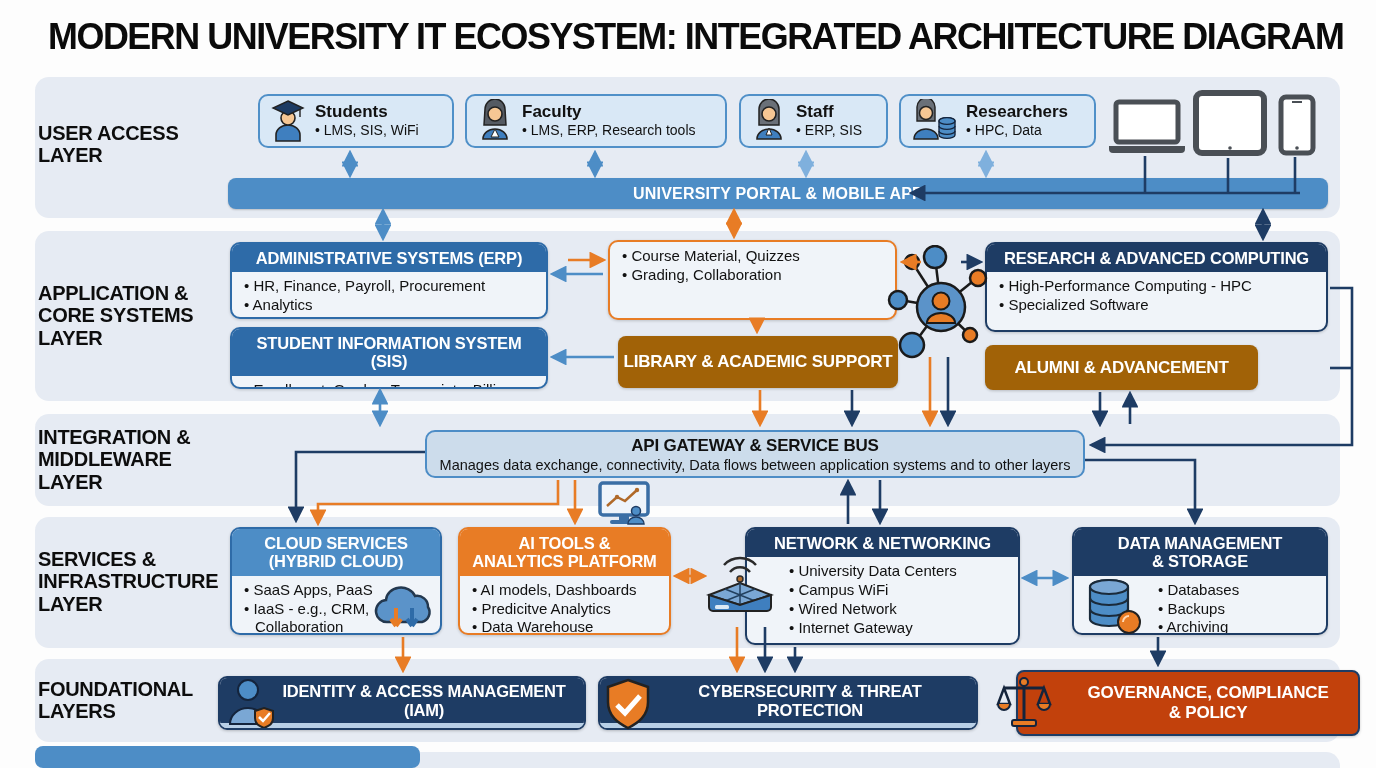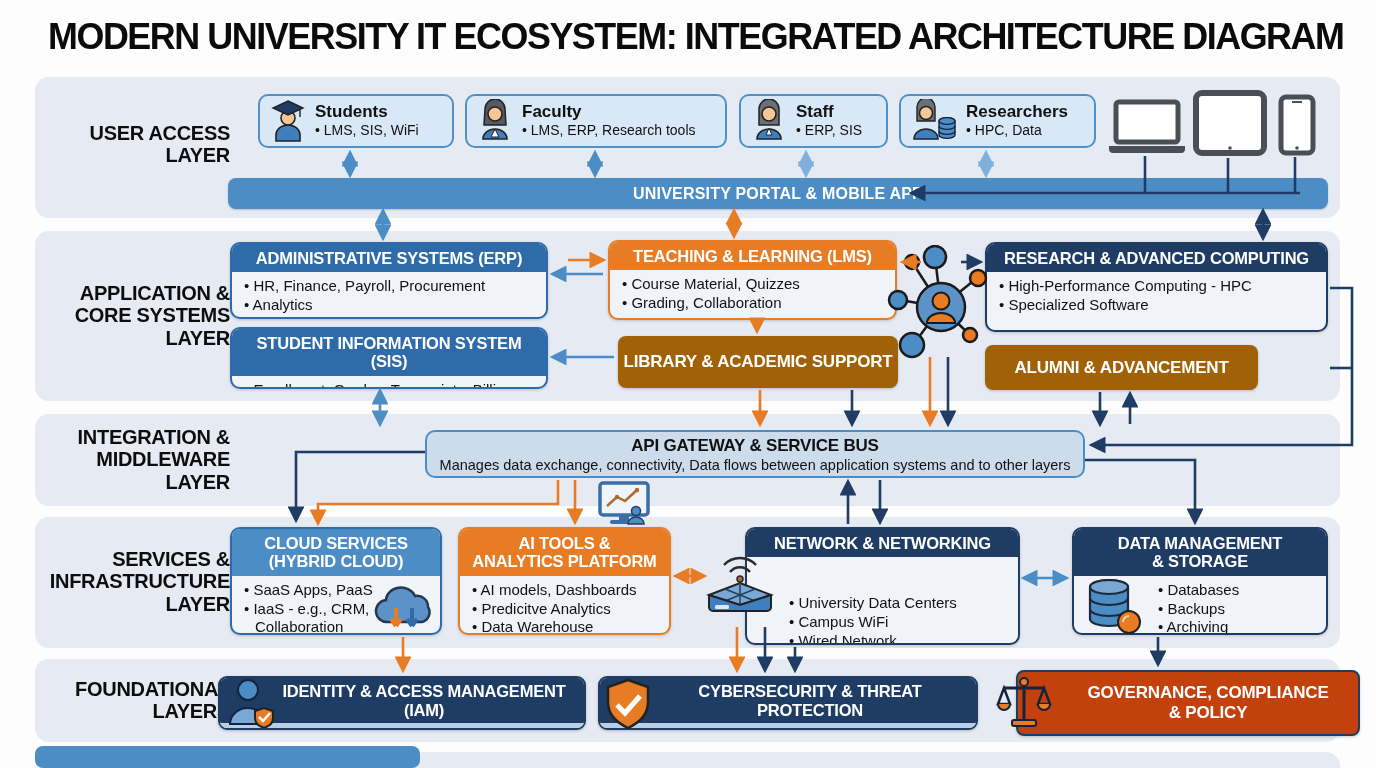--- a/index.html
+++ b/index.html
@@ -7,21 +7,21 @@
     width:1376px;height:768px;position:relative;overflow:hidden;
     background:#fdfdfd;font-family:"Liberation Sans",sans-serif;color:#111;
   }
   .title{
     position:absolute;left:48px;top:16px;width:1300px;
     font-size:37px;font-weight:800;letter-spacing:-1.5px;color:#0b0b0b;
     transform:scaleX(.97);transform-origin:left center;white-space:nowrap;
   }
   .band{position:absolute;left:35px;width:1305px;background:#e6ebf3;border-radius:14px;}
   .layer-label{
-    position:absolute;left:38px;width:192px;text-align:right;
+    position:absolute;left:38px;width:192px;text-align:left;
     font-weight:700;font-size:20px;line-height:1.12;color:#0d0d0d;
     white-space:pre-line;letter-spacing:-.3px;
   }
   .ml{white-space:pre-line;}
   
   .card{
     position:absolute;height:54px;background:#d9e8f6;border:2px solid #5090c8;
     border-radius:10px;display:flex;align-items:center;gap:9px;padding:0 10px;box-sizing:border-box;
   }
   .card .txt{display:flex;flex-direction:column;line-height:1.15;}
@@ -180,21 +180,20 @@
 </div>
 
 <div class="box b-blue z2" style="left:230px;top:327px;width:318px;height:62px;">
   <div class="hd">STUDENT INFORMATION SYSTEM (SIS)</div>
   <div class="bd">
     <div class="bl">Enrollment, Grades, Transcripts, Billing</div>
   </div>
 </div>
 
 <div class="box b-orange z2" style="left:608px;top:240px;width:289px;height:80px;">
-  <div class="hd">TEACHING &amp; LEARNING (LMS)</div>
   <div class="bd">
     <div class="bl">Course Material, Quizzes</div>
     <div class="bl">Grading, Collaboration</div>
   </div>
 </div>
 
 <div class="solid z2" style="left:618px;top:336px;width:280px;height:52px;">
   <span>LIBRARY &amp; ACADEMIC SUPPORT</span>
 </div>
 
@@ -267,21 +266,21 @@
 ANALYTICS PLATFORM</div>
   <div class="bd" style="line-height:1.2;">
     <div class="bl">AI models, Dashboards</div>
     <div class="bl">Predicitve Analytics</div>
     <div class="bl">Data Warehouse</div>
   </div>
 </div>
 
 <div class="box b-navy z2" style="left:745px;top:527px;width:275px;height:118px;">
   <div class="hd">NETWORK &amp; NETWORKING</div>
-  <div class="bd" style="padding-left:42px;line-height:1.22;margin-top:32px;">
+  <div class="bd" style="padding-left:42px;line-height:1.22;">
     <div class="bl">University Data Centers</div>
     <div class="bl">Campus WiFi</div>
     <div class="bl">Wired Network</div>
     <div class="bl">Internet Gateway</div>
   </div>
 </div>
 <svg class="abs z3" style="left:703px;top:543px;" width="74" height="82" viewBox="0 0 74 82">
   <g fill="none" stroke="#2b2b2b" stroke-width="2.5">
     <path d="M21 22 a22 22 0 0 1 32 0"></path>
     <path d="M27 29 a13 13 0 0 1 20 0"></path>

